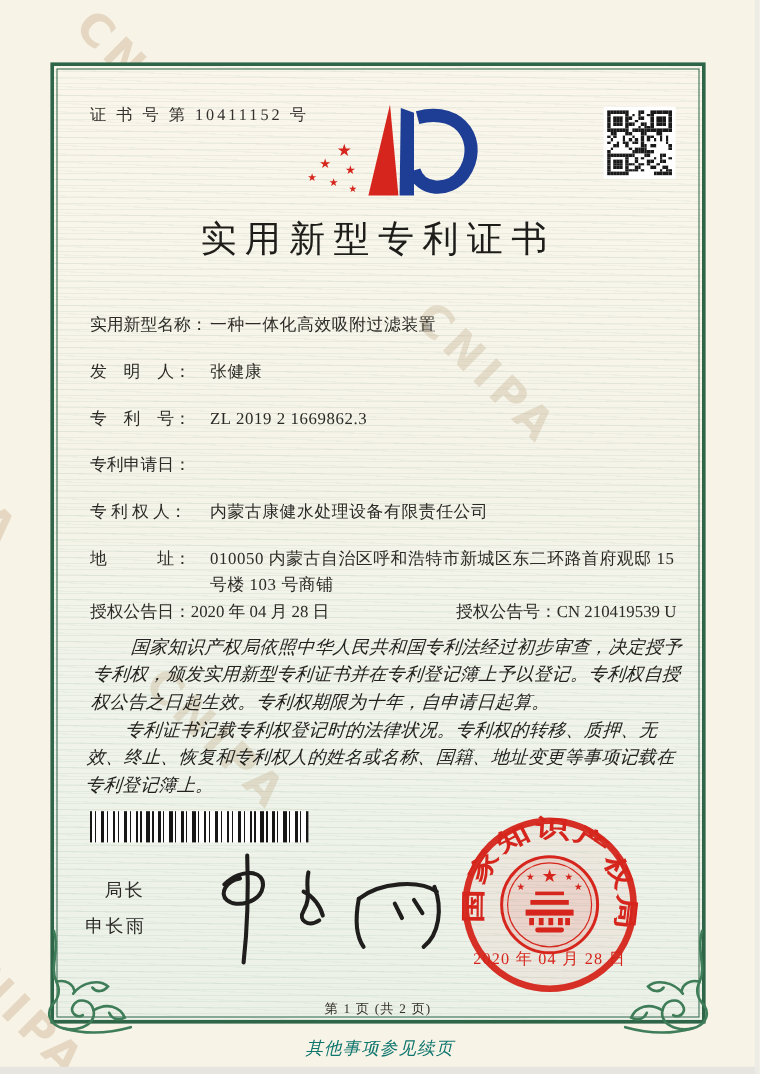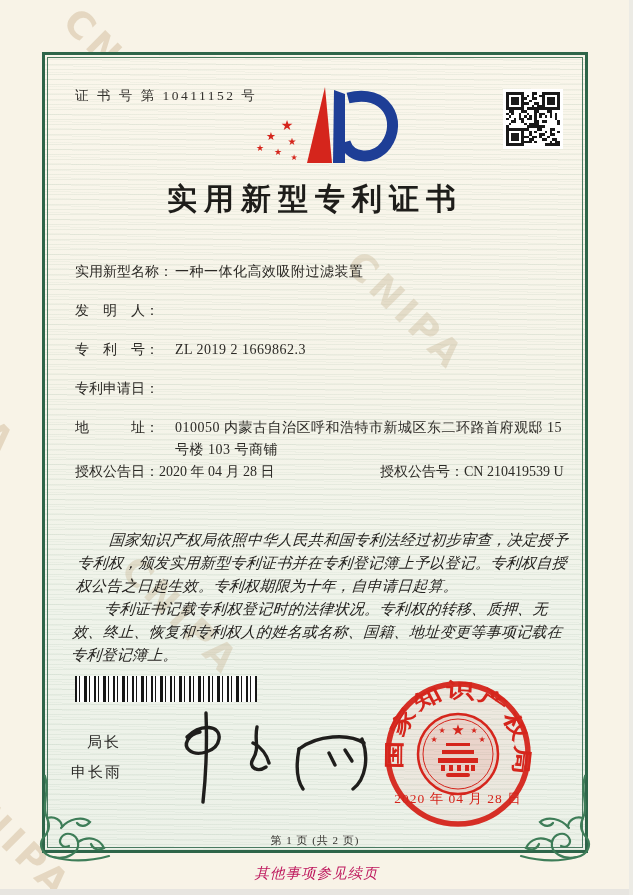--- a/index.html
+++ b/index.html
@@ -33,21 +33,21 @@
   .logo{position:absolute;left:50%;top:30px;margin-left:-80px;}
   .qr{
     position:absolute;right:22px;top:34px;width:54px;height:54px;
     display:grid;grid-template-columns:repeat(21,1fr);grid-template-rows:repeat(21,1fr);
     background:#fff;padding:3px;
   }
   .qr div{background:#fff;}
   .qr div.on{background:#191919;}
   .title{
     position:absolute;left:0;right:0;top:124px;text-align:center;
-    font-size:30px;font-weight:bold;letter-spacing:7px;color:#1e1d1a;
+    font-size:30px;font-weight:normal;letter-spacing:7px;color:#1e1d1a;
   }
   .fields{position:absolute;left:30px;right:20px;top:206px;font-size:14px;color:#2c2a26;}
   .frow{display:flex;line-height:22px;margin-bottom:17px;}
   .frow.tight{margin-bottom:0;}
   .flabel{width:100px;flex-shrink:0;white-space:pre;}
   .fvalue{flex:1;letter-spacing:.5px;}
   .grantrow{position:relative;line-height:22px;display:block;}
   .grant2{position:absolute;left:305px;top:0;white-space:nowrap;}
   .paras{
     position:absolute;left:30px;right:16px;top:474px;
@@ -63,21 +63,21 @@
       #161616 9px 12px,#fdfdfd 12px 14px,
       #161616 14px 15px,#fdfdfd 15px 19px);
   }
   .sig-title{position:absolute;left:42px;top:678px;font-size:15px;letter-spacing:2px;color:#2b2a27;}
   .sig-name{position:absolute;left:26px;top:708px;font-size:15px;letter-spacing:2px;color:#2b2a27;}
   .sig-svg{position:absolute;left:112px;top:650px;}
   .seal{position:absolute;left:330px;top:616px;}
   .pagenum{position:absolute;left:0;right:0;top:778px;text-align:center;font-size:11px;letter-spacing:1px;color:#33312d;}
   .note{
     position:absolute;left:0;right:0;top:864px;text-align:center;
-    font-size:14.5px;color:#be185d;font-style:italic;letter-spacing:1px;
+    font-size:14.5px;color:#0f766e;font-style:italic;letter-spacing:1px;
   }
   .flourish{position:absolute;pointer-events:none;}
   .flourish.bl{left:-12px;bottom:-14px;}
   .flourish.br{right:-12px;bottom:-14px;transform:scaleX(-1);}
   .edge-bottom{position:absolute;left:0;right:0;bottom:0;height:6px;background:#e7e5e0;}
   .edge-right{position:absolute;top:0;bottom:0;right:0;width:4px;background:#ecebe5;}
 </style>
 </head>
 <body>
 
@@ -573,27 +573,32 @@
 
   <div class="title">实用新型专利证书</div>
 
   <div class="fields">
     <div class="frow">
       <span class="flabel">实用新型名称：</span>
       <span class="fvalue">一种一体化高效吸附过滤装置</span>
     </div>
     <div class="frow">
       <span class="flabel">发　明　人：</span>
+      <span class="fvalue">张健康</span>
     </div>
     <div class="frow">
       <span class="flabel">专　利　号：</span>
       <span class="fvalue">ZL 2019 2 1669862.3</span>
     </div>
     <div class="frow">
       <span class="flabel">专利申请日：</span>
+    </div>
+    <div class="frow">
+      <span class="flabel">专 利 权 人：</span>
+      <span class="fvalue">内蒙古康健水处理设备有限责任公司</span>
     </div>
     <div class="frow tight">
       <span class="flabel">地　　　址：</span>
       <span class="fvalue">010050 内蒙古自治区呼和浩特市新城区东二环路首府观邸 15 号楼 103 号商铺</span>
     </div>
     <div class="grantrow">
       <span>授权公告日：</span><span>2020 年 04 月 28 日</span>
       <span class="grant2"><span>授权公告号：</span><span>CN 210419539 U</span></span>
     </div>
   </div>

